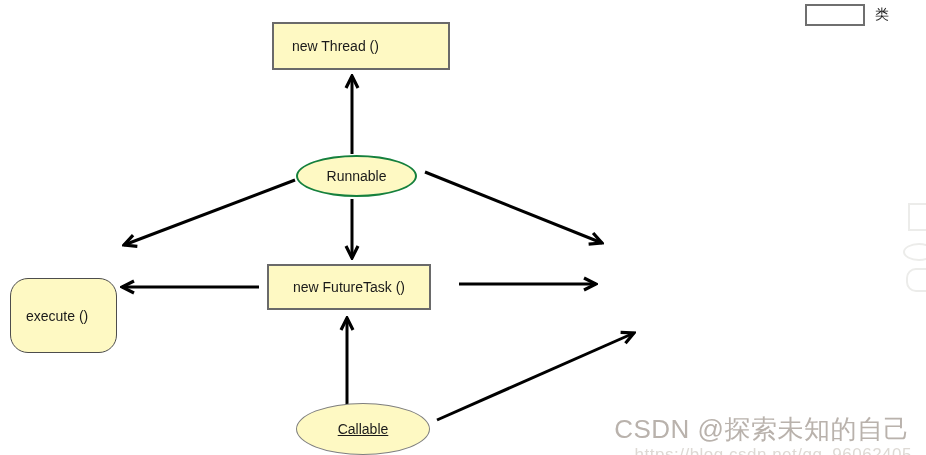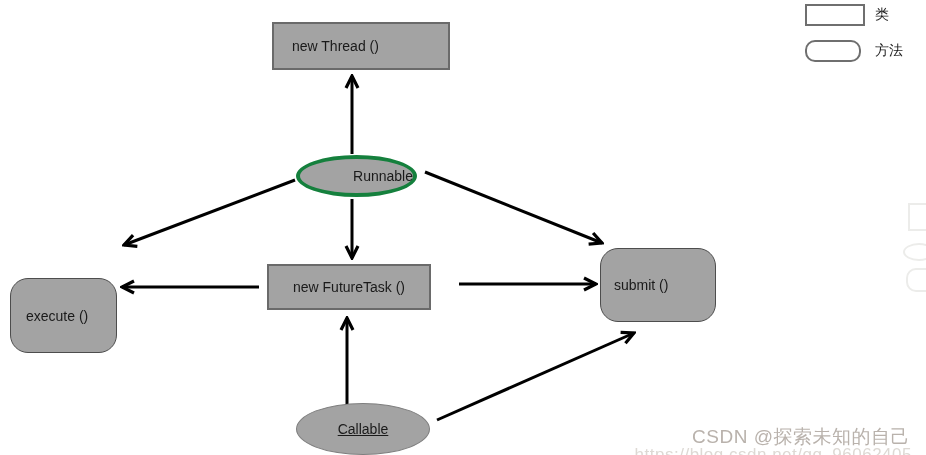--- a/index.html
+++ b/index.html
@@ -2,45 +2,45 @@
 <html><head>
 <meta charset="utf-8">
 <style>
   html,body { margin:0; padding:0; background:#fff; }
   .stage {
     position:relative; width:926px; height:455px; background:#ffffff;
     overflow:hidden; font-family:"Liberation Sans", sans-serif;
   }
   .arrow-layer { position:absolute; left:0; top:0; width:926px; height:455px; }
   .node {
-    position:absolute; background:#a3a3a3; display:flex; align-items:center;
+    position:absolute; background:#fef9c3; display:flex; align-items:center;
     font-size:14px; color:#1a1a1a; box-sizing:border-box; white-space:nowrap;
   }
   #n-new-thread { left:272px; top:22px;  width:178px; height:48px; border:2px solid #6a6a6a; padding-left:18px; }
-  #n-runnable   { left:296px; top:155px; width:121px; height:42px; border:4px solid #15803d; border-radius:50%; justify-content:flex-end; }
+  #n-runnable   { left:296px; top:155px; width:121px; height:42px; border:2px solid #15803d; border-radius:50%; justify-content:center; }
   #n-future     { left:267px; top:264px; width:164px; height:46px; border:2px solid #6a6a6a; justify-content:center; }
   #n-execute    { left:10px;  top:250px; width:107px; height:75px; border:1px solid #4d4d4d; border-radius:18px; padding-left:15px;margin-top:28px; }
   #n-submit     { left:600px; top:248px; width:116px; height:74px; border:1px solid #4d4d4d; border-radius:18px; padding-left:13px; }
   #n-callable   { left:296px; top:403px; width:134px; height:52px; border:1px solid #7f7f7f; border-radius:50%; justify-content:center;text-decoration:underline; }
 
   .legend { position:absolute; left:805px; top:4px; }
   .legend-row { display:flex; align-items:center; margin-bottom:14px; }
   .legend-shape { box-sizing:border-box; background:#fff; flex:none; }
   .lg-rect    { width:60px; height:22px; border:2px solid #6f6f6f; margin-right:10px; }
   .lg-ellipse { width:54px; height:23px; border:2px solid #7f7f7f; border-radius:50%; margin-left:2px; margin-right:14px; }
   .lg-round   { width:56px; height:22px; border:2px solid #6f6f6f; border-radius:10px; margin-right:14px; }
   .legend-label { font-size:14px; color:#1a1a1a; }
 
   
   .ghost { position:absolute; box-sizing:border-box; background:transparent; }
   .g-rect    { left:908px; top:203px; width:30px; height:28px; border:2px solid #ececea; }
   .g-ellipse { left:903px; top:243px; width:32px; height:18px; border:2px solid #ececea; border-radius:50%; }
   .g-round   { left:906px; top:268px; width:30px; height:24px; border:2px solid #ececea; border-radius:10px; }
 
-  .wm1 { position:absolute; right:16px; top:424px; font-size:19px; color:#b9b2ac; letter-spacing:0.5px; }
+  .wm1 { position:absolute; right:16px; top:412px; font-size:26px; color:#b9b2ac; letter-spacing:0.5px; }
   .wm2 { position:absolute; right:14px; top:445px; font-size:17px; color:#ddd9d4; letter-spacing:0.5px; }
 </style>
 </head>
 <body>
 
 <div class="stage">
 
   <svg class="arrow-layer" viewBox="0 0 926 455" xmlns="http://www.w3.org/2000/svg">
     <defs>
       <marker id="ah" viewBox="0 0 12 12" refX="10.5" refY="6" markerWidth="16" markerHeight="16" markerUnits="userSpaceOnUse" orient="auto">
@@ -62,35 +62,28 @@
   </div>
   <div class="node" id="n-runnable">
     <span>Runnable</span>
   </div>
   <div class="node" id="n-future">
     <span>new FutureTask ()</span>
   </div>
   <div class="node" id="n-execute">
     <span>execute ()</span>
   </div>
-  <div class="node" id="n-submit">
-    <span>submit ()</span>
-  </div>
   <div class="node" id="n-callable">
     <span>Callable</span>
   </div>
 
   <div class="legend">
     <div class="legend-row">
       <span class="legend-shape lg-rect"></span>
       <span class="legend-label">类</span>
-    </div>
-    <div class="legend-row">
-      <span class="legend-shape lg-round"></span>
-      <span class="legend-label">方法</span>
     </div>
   </div>
 
   <div class="ghost g-rect"></div>
   <div class="ghost g-ellipse"></div>
   <div class="ghost g-round"></div>
 
   <div class="wm1">CSDN @探索未知的自己</div>
   <div class="wm2">https://blog.csdn.net/qq_96062405</div>
 

